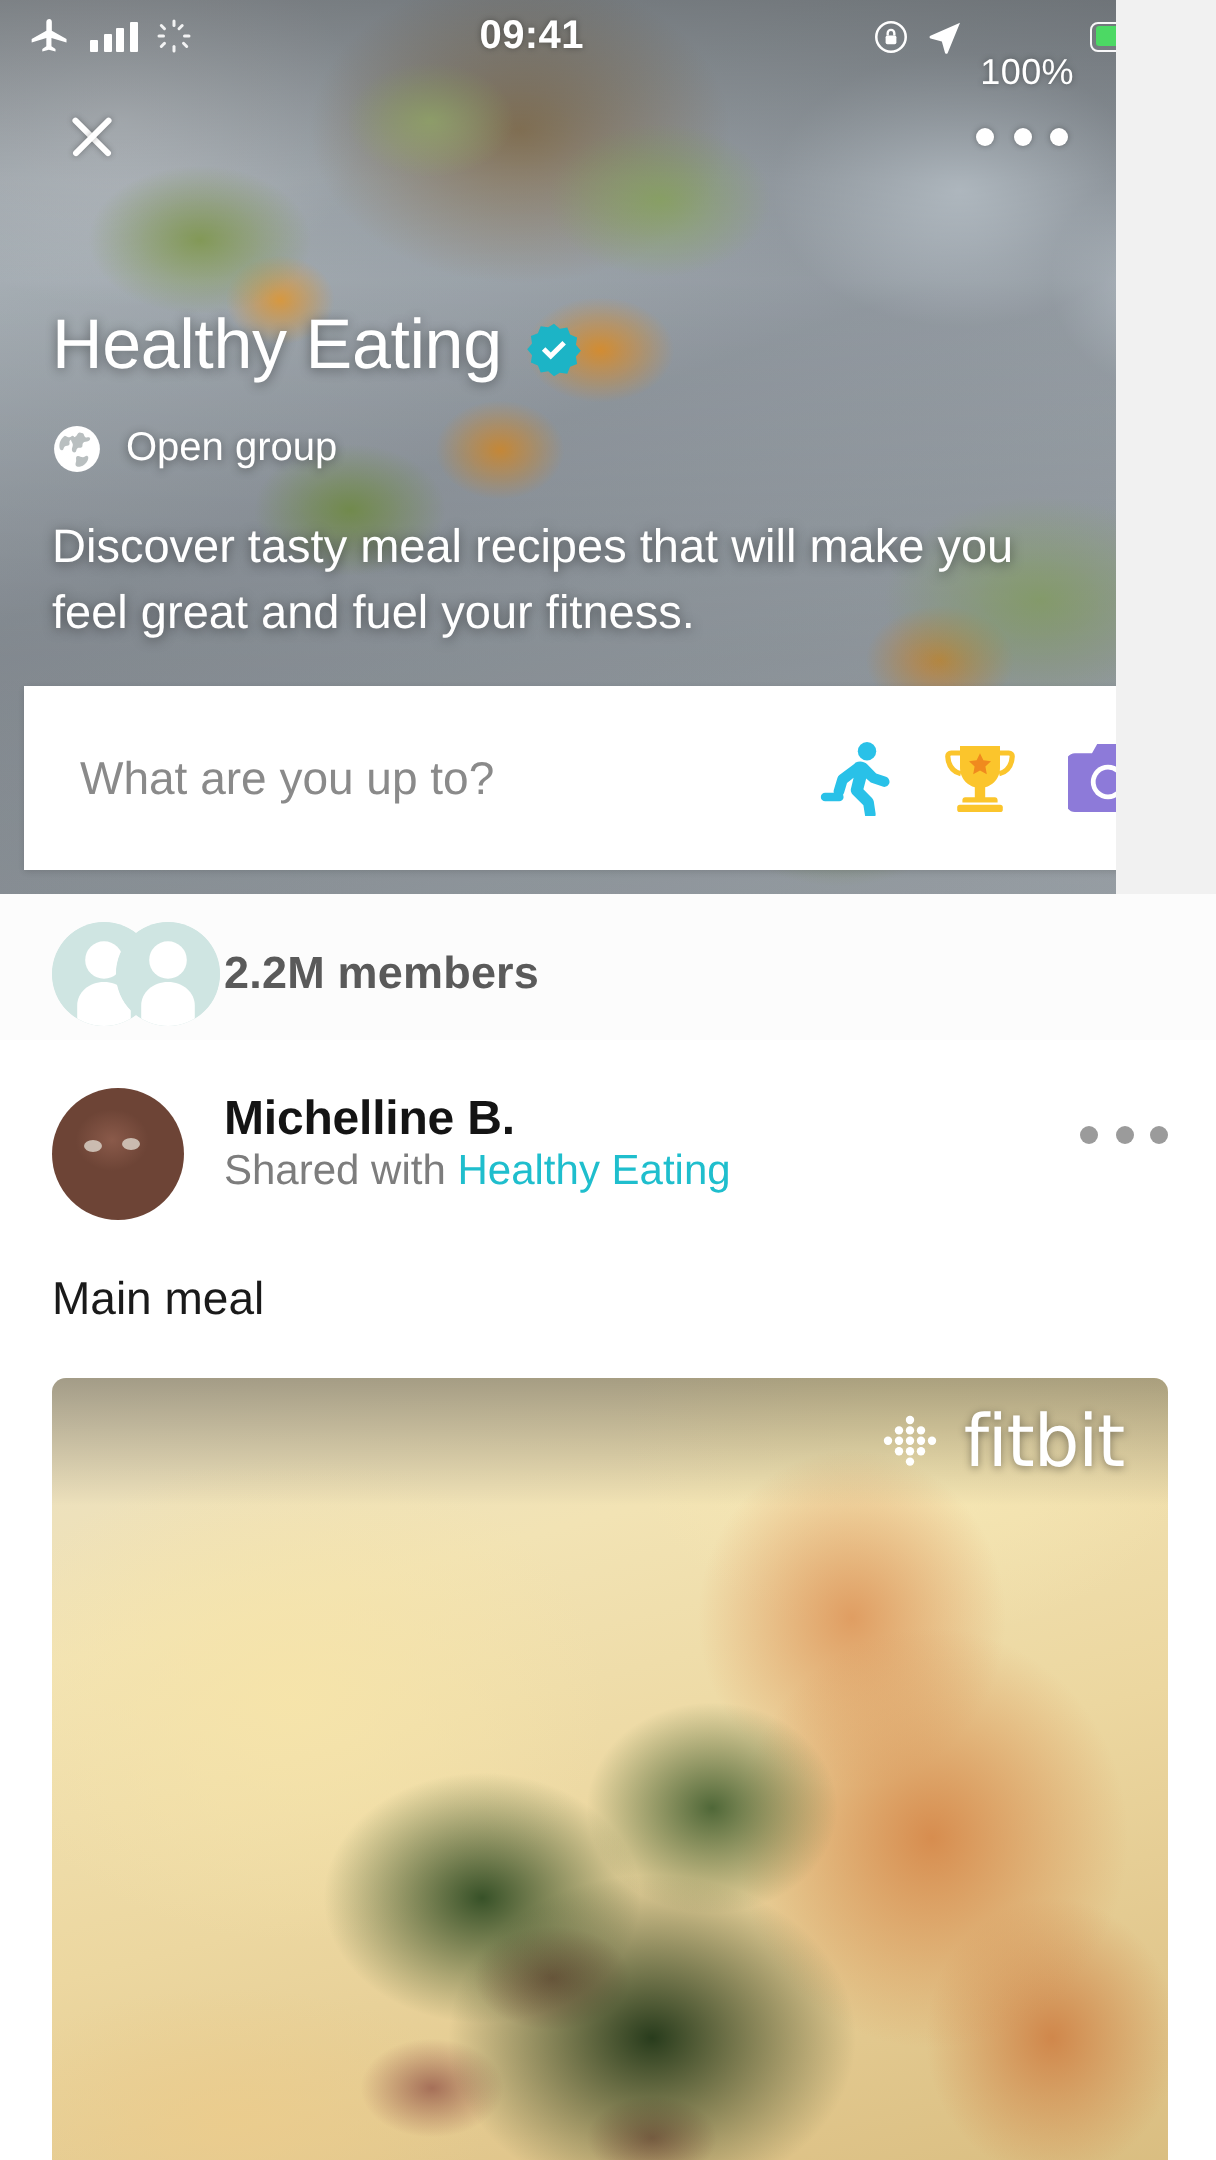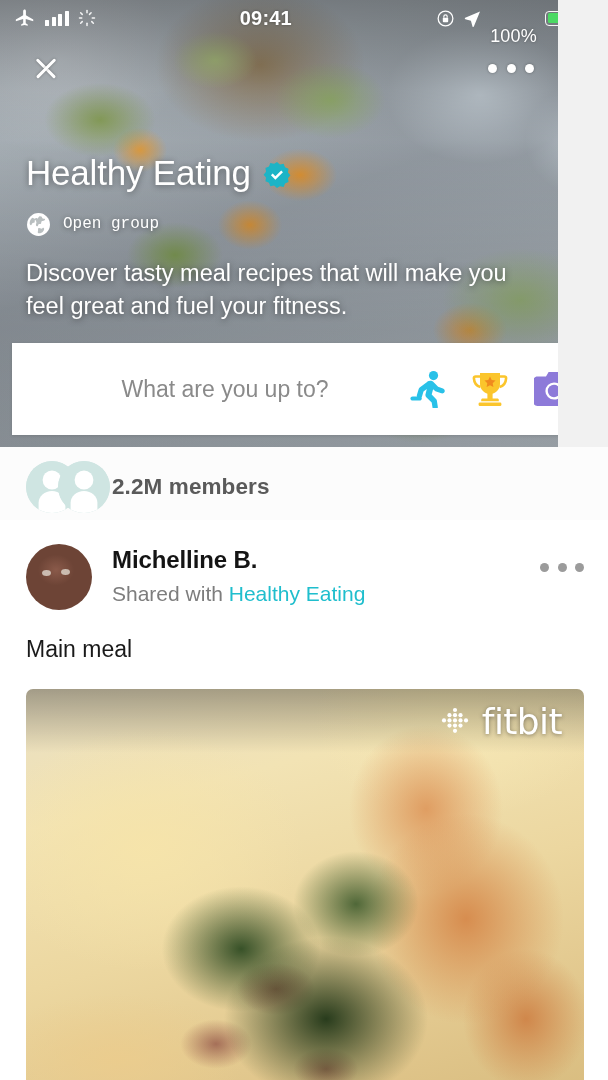--- a/index.html
+++ b/index.html
@@ -169,24 +169,23 @@
   .verified { width: 28px; height: 28px; flex: 0 0 auto; display: block; margin-top: 4px; }
 
   .group-privacy {
     display: flex;
     align-items: center;
     gap: 12px;
     margin-top: 20px;
   }
   .globe-icon { width: 25px; height: 25px; flex: 0 0 auto; display: block; }
   .group-privacy span {
-    font-size: 16px;
+    font-size: 20px;
     font-weight: 400;
     text-shadow: 0 1px 5px rgba(0,0,0,.45);
-    font-family: Liberation Mono, monospace;
   }
 
   .group-desc {
     margin-top: 20px;
     font-size: 23.5px;
     line-height: 1.42;
     font-weight: 400;
     text-shadow: 0 1px 6px rgba(0,0,0,.5);
     max-width: 556px;
   }
@@ -198,21 +197,20 @@
     top: 343px;
     width: 584px;
     height: 92px;
     background: #fff;
     display: flex;
     align-items: center;
     padding: 0 22px 0 28px;
     z-index: 22;
     box-shadow: 0 1px 3px rgba(0,0,0,.12);
     cursor: text;
-    text-align: center;
   }
   .composer-placeholder {
     flex: 1;
     font-size: 23px;
     color: #8a8a8a;
     font-weight: 400;
   }
   .composer-actions { display: flex; align-items: center; gap: 24px; }
   .composer-actions > span { display: block; cursor: pointer; }
   .icon-run    { width: 36px; height: 38px; }
@@ -292,21 +290,20 @@
   .post-avatar .eye.r { left: 35px; top: 25px; }
 
   .post-meta { margin-left: 20px; flex: 1; padding-top: 2px; }
   .post-author {
     font-size: 24px;
     font-weight: 700;
     color: #141414;
     letter-spacing: -0.1px;
   }
   .post-shared {
-    margin-top: 8px;
     font-size: 21px;
     color: #7d7d7d;
     font-weight: 400;
   }
   .post-shared .group-link {
     color: #1fbecd;
     cursor: pointer;
   }
 
   .post-more {

